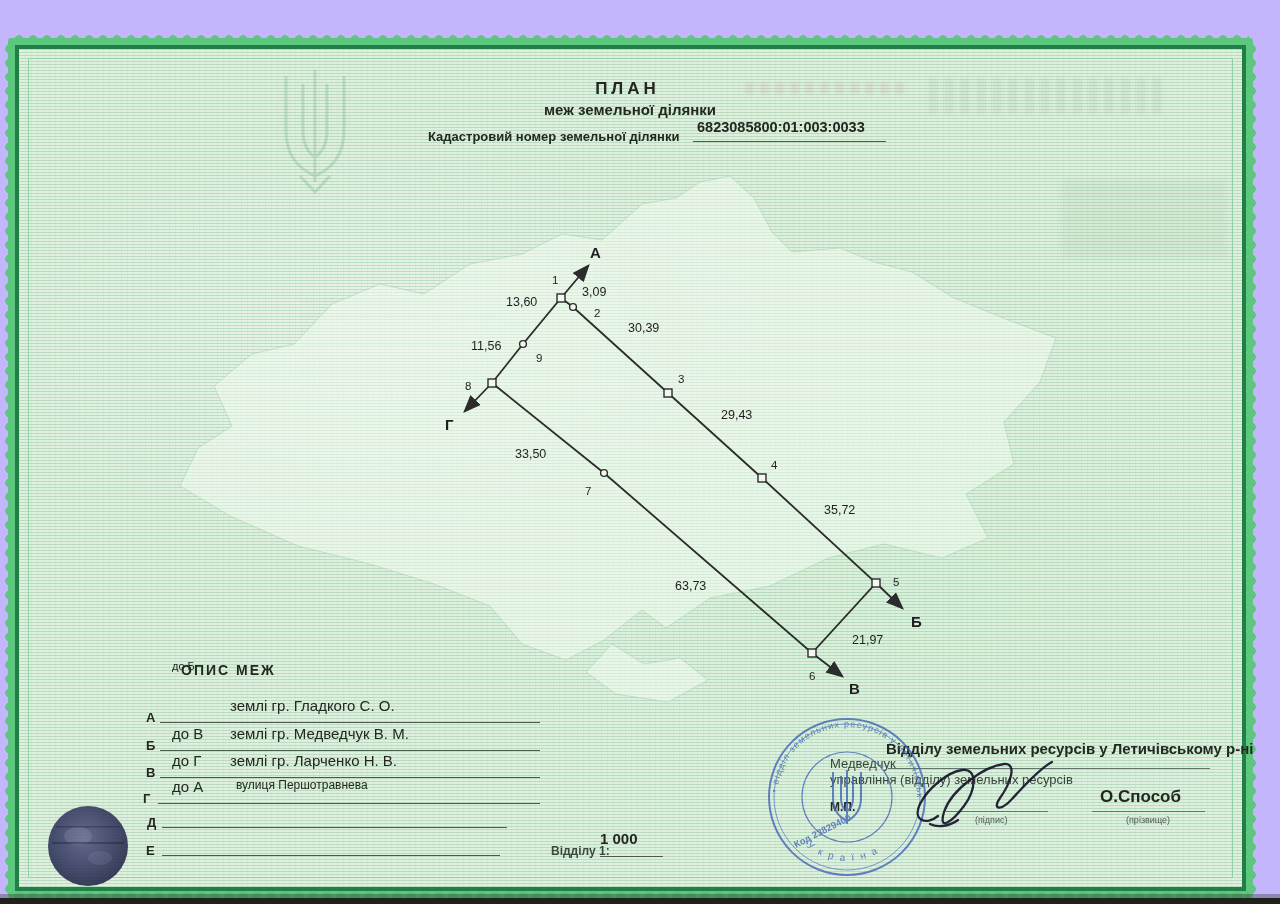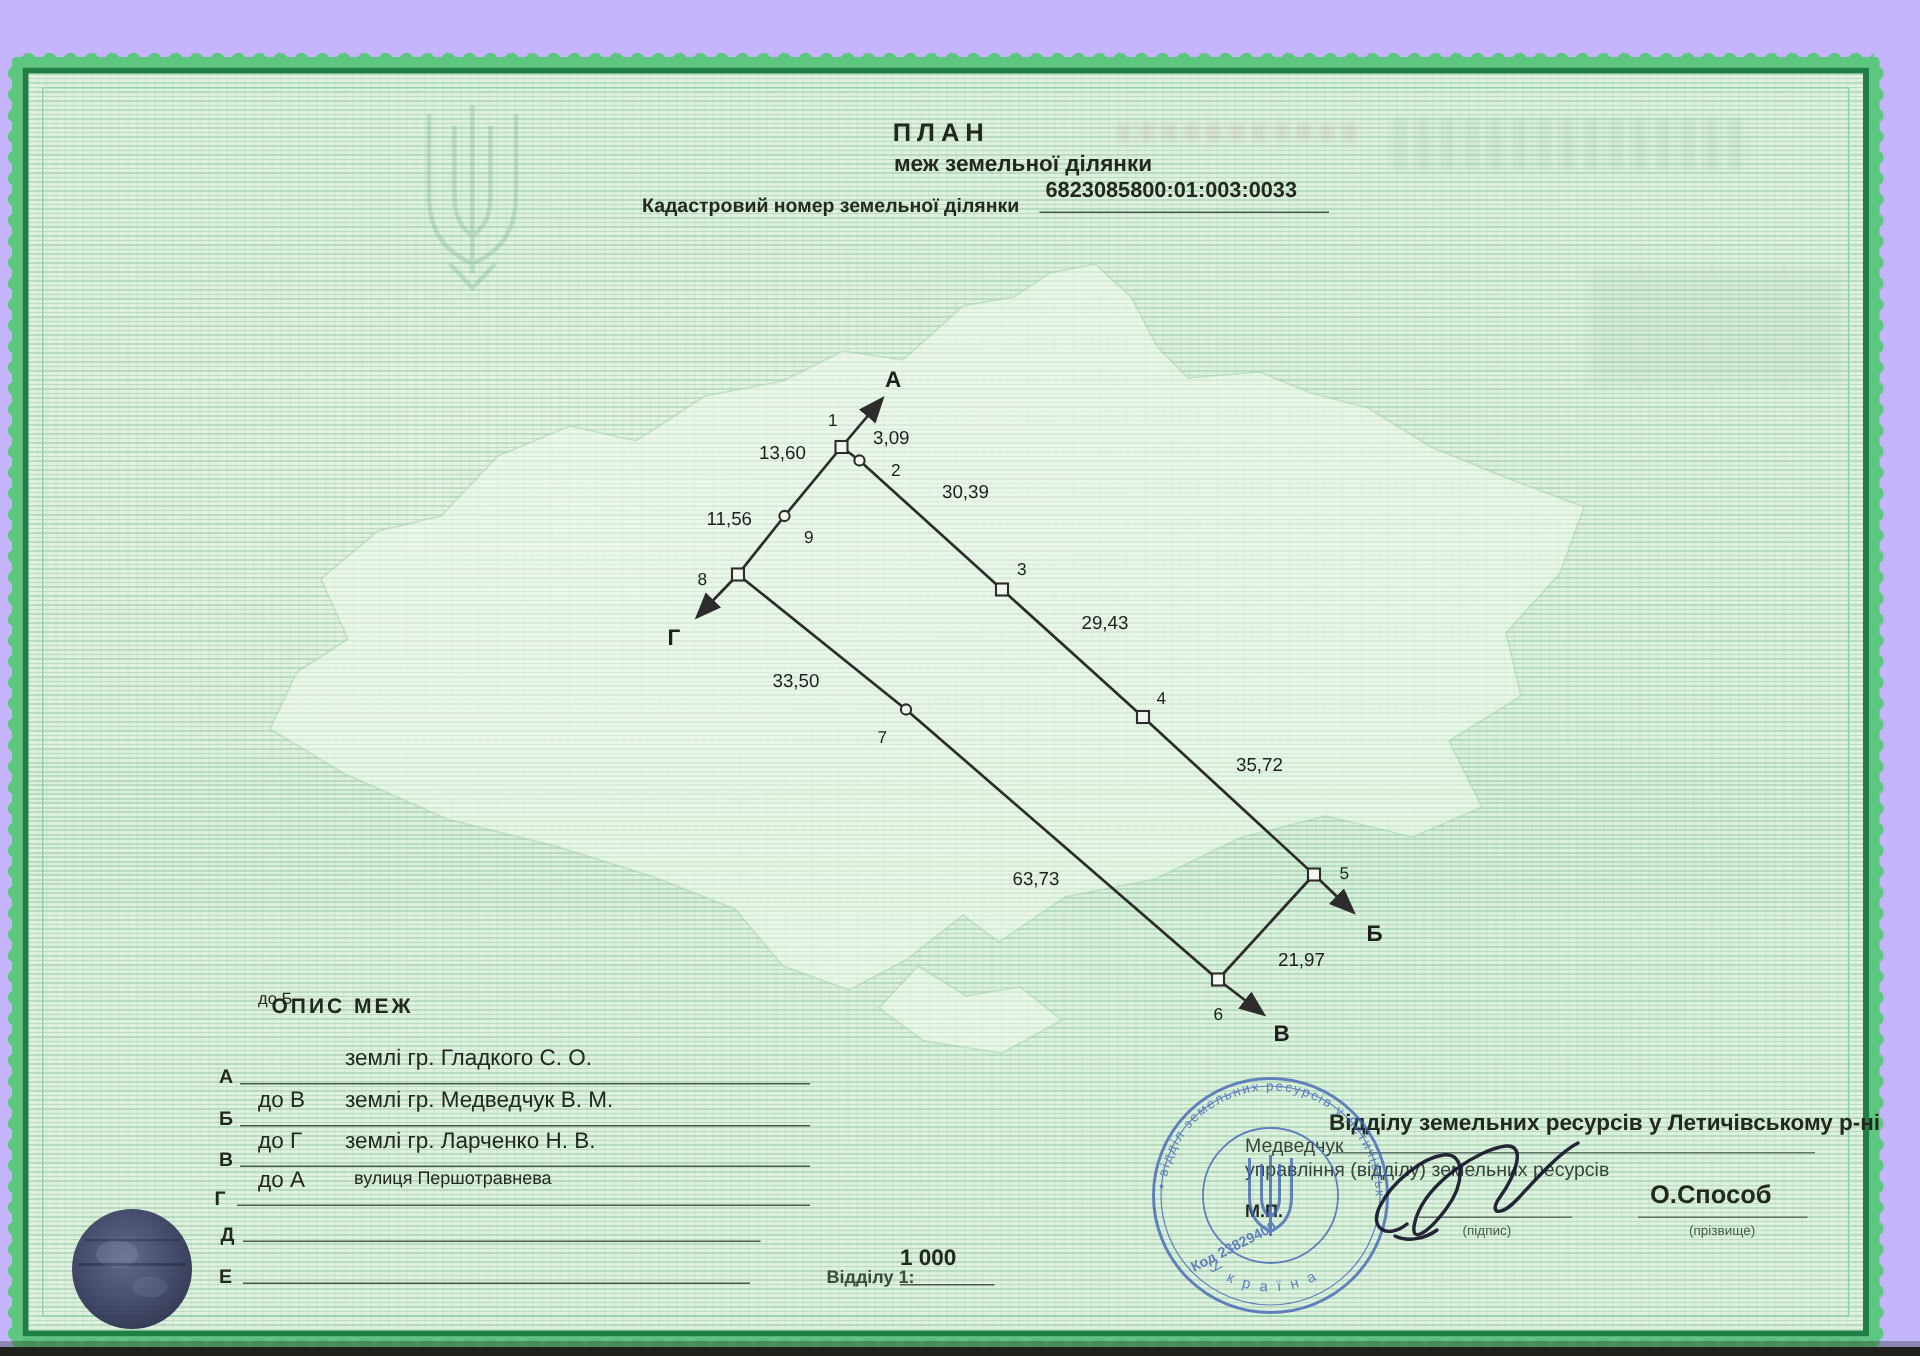--- a/index.html
+++ b/index.html
@@ -53,21 +53,21 @@
       <path d="M300,176 l15,16 15,-16"></path>
     </g>
   </svg>
 
   <div class="ghost" style="left:745px;top:82px;width:165px;height:12px;background:repeating-linear-gradient(90deg,rgba(185,105,125,.20) 0 9px,rgba(0,0,0,0) 9px 15px);opacity:.55"></div>
   <div class="ghost" style="left:928px;top:78px;width:235px;height:36px;background:repeating-linear-gradient(90deg,rgba(110,170,130,.22) 0 10px,rgba(0,0,0,0) 10px 16px);opacity:.5"></div>
   <div class="ghost" style="left:1062px;top:180px;width:165px;height:78px;background:rgba(140,190,150,.12);filter:blur(3px)"></div>
   <div class="ghost" style="left:300px;top:300px;width:200px;height:90px;background:repeating-linear-gradient(180deg,rgba(120,180,140,.10) 0 4px,rgba(0,0,0,0) 4px 14px);opacity:.5"></div>
 
   <div class="txt b" style="left:565px;top:79px;width:125px;text-align:center;font-size:17px;letter-spacing:4px;">ПЛАН</div>
-  <div class="txt b" style="left:572px;top:101px;width:220px;text-align:center;font-size:15px;">меж земельної ділянки</div>
+  <div class="txt b" style="left:544px;top:101px;width:220px;font-size:15px;">меж земельної ділянки</div>
 
   <div class="txt b" style="left:428px;top:129px;font-size:13px;">Кадастровий номер земельної ділянки</div>
   <div class="txt b" style="left:697px;top:119px;font-size:14.5px;">6823085800:01:003:0033</div>
   <div class="uline" style="left:693px;top:141px;width:193px;"></div>
 
   <div class="txt b" style="left:181px;top:662px;font-size:14px;letter-spacing:2px;">ОПИС МЕЖ</div>
 
   <div class="txt b" style="left:146px;top:710px;font-size:13px;">А</div>
   <div class="txt" style="left:172px;top:660px;font-size:11px;">до Б</div>
   <div class="txt" style="left:230px;top:697px;font-size:15px;">землі гр. Гладкого С. О.</div>

